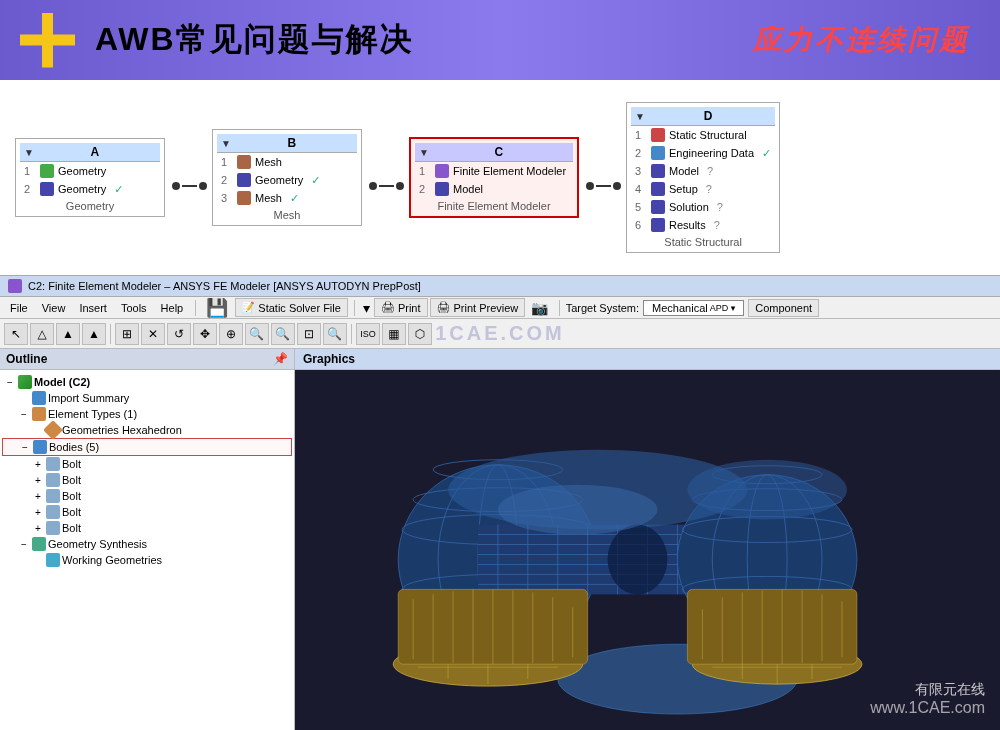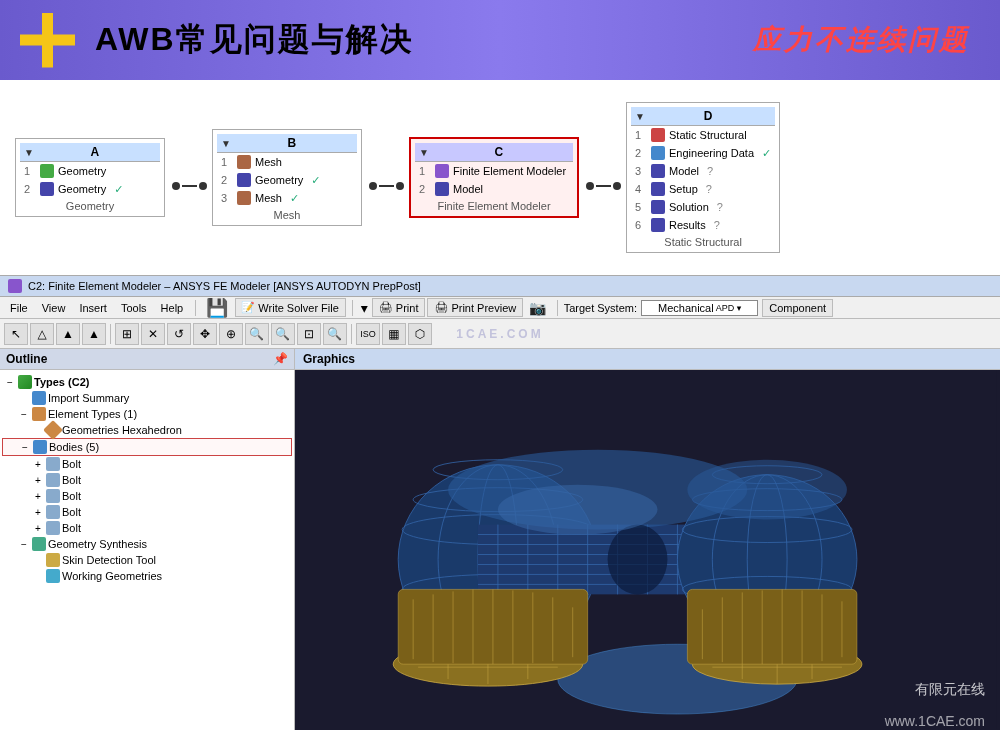--- a/index.html
+++ b/index.html
@@ -178,21 +178,21 @@
       display: flex;
       align-items: center;
       justify-content: center;
       cursor: pointer;
       font-size: 12px;
     }
     .watermark {
       position: absolute;
       left: 50%;
       transform: translateX(-50%);
-      font-size: 12px;
+      font-size: 20px;
       color: rgba(150,150,200,0.5);
       font-weight: bold;
       letter-spacing: 3px;
       pointer-events: none;
     }
 
     
     #main-area {
       display: flex;
       width: 100%;
@@ -276,21 +276,21 @@
     
     .target-area {
       display: flex;
       align-items: center;
       gap: 4px;
       font-size: 11px;
     }
     .target-dropdown {
       background: white;
       border: 1px solid #888;
-      padding: 1px 16px;
+      padding: 1px 8px;
       font-size: 11px;
       display: flex;
       align-items: center;
       gap: 2px;
     }
   </style>
 </head>
 <body>
 
 <div id="header">
@@ -438,21 +438,21 @@
 <div id="menubar">
   <span class="menu-item">File</span>
   <span class="menu-item">View</span>
   <span class="menu-item">Insert</span>
   <span class="menu-item">Tools</span>
   <span class="menu-item">Help</span>
   <div class="menu-separator"></div>
   <span style="font-size:18px;margin:0 4px;">💾</span>
   <button class="menu-btn">
     <span>📝</span>
-    <span>Write Solver File</span>
+    <span>Static Solver File</span>
   </button>
   <div class="menu-separator"></div>
   <span style="font-size:14px;margin:0 2px;">▾</span>
   <button class="menu-btn">
     <span>🖨</span>
     <span>Print</span>
   </button>
   <button class="menu-btn">
     <span>🖨</span>
     <span>Print Preview</span>
@@ -497,21 +497,21 @@
     <div id="outline-header">
       <span>Outline</span>
       <span>📌</span>
     </div>
     <div id="outline-tree">
 
       <div class="tree-item">
         <span class="tree-indent" style="width:0px;"></span>
         <span class="tree-expand">−</span>
         <span class="tree-icon ti-model"></span>
-        <strong>Types (C2)</strong>
+        <strong>Model (C2)</strong>
       </div>
 
       <div class="tree-item">
         <span class="tree-indent" style="width:14px;"></span>
         <span class="tree-expand"> </span>
         <span class="tree-icon ti-import"></span>
         <span>Import Summary</span>
       </div>
 
 
@@ -571,26 +571,20 @@
         <span>Bolt</span>
       </div>
 
       <div class="tree-item">
         <span class="tree-indent" style="width:14px;"></span>
         <span class="tree-expand">−</span>
         <span class="tree-icon ti-geo"></span>
         <span>Geometry Synthesis</span>
       </div>
 
-      <div class="tree-item">
-        <span class="tree-indent" style="width:28px;"></span>
-        <span class="tree-expand"> </span>
-        <span class="tree-icon ti-skin"></span>
-        <span>Skin Detection Tool</span>
-      </div>
 
       <div class="tree-item">
         <span class="tree-indent" style="width:28px;"></span>
         <span class="tree-expand"> </span>
         <span class="tree-icon ti-working"></span>
         <span>Working Geometries</span>
       </div>
 
     </div>
   </div>
@@ -691,19 +685,19 @@
         <line x1="545" y1="232" x2="545" y2="288" stroke="#ccaa44" stroke-width="0.5"></line>
 
         <ellipse cx="280" cy="140" rx="80" ry="25" fill="#3a6aaa" opacity="0.5"></ellipse>
 
       </svg>
 
       
       <div style="position:absolute;bottom:30px;right:15px;color:rgba(255,255,255,0.75);font-size:14px;font-family:Arial;">
         <span>有限元在线</span>
       </div>
-      <div style="position:absolute;bottom:0;right:15px;color:rgba(255,255,255,0.6);font-size:14px;font-family:Arial;">
+      <div style="position:absolute;bottom:12px;right:15px;color:rgba(255,255,255,0.6);font-size:16px;font-family:Arial;">
         <span>www.1CAE.com</span>
       </div>
     </div>
   </div>
 
 </div>
 
 </body></html>

